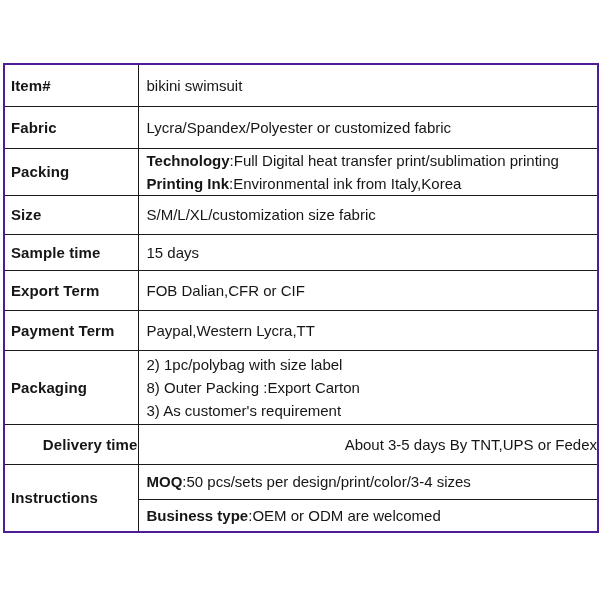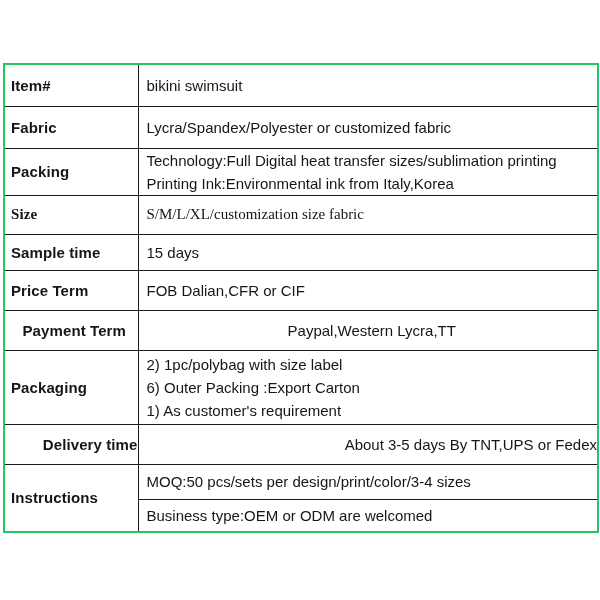--- a/index.html
+++ b/index.html
@@ -9,50 +9,50 @@
     font-family: "Liberation Sans", "DejaVu Sans", sans-serif;
     position: relative;
     overflow: hidden;
   }
   .spec-table {
     position: absolute;
     left: 3px; top: 63px;
     width: 594px;
     border-collapse: collapse;
     table-layout: fixed;
-    border: 2px solid #22c55e;
+    border: 2px solid #4c1d95;
   }
   .spec-table col.c-label { width: 134px; }
   .spec-table col.c-value { width: 460px; }
   .spec-table td {
     border: 1.5px solid #1a1a1a;
     vertical-align: middle;
     color: #161616;
     font-size: 15px;
     overflow: hidden;
     white-space: nowrap;
   }
   td.label {
     font-weight: bold;
     padding-left: 6px;
     letter-spacing: 0.1px;
   }
   td.value {
     padding-left: 8px;
   }
   td.value .line { line-height: 23px; white-space: nowrap; }
-  td.value b { font-weight: normal; }
+  td.value b { font-weight: bold; }
   
   tr.h42a { height: 42px; }
   tr.h42b { height: 42px; padding-left: 24px; }
   tr.h46  { height: 46px; }
-  tr.h39  { height: 39px; font-family: Liberation Serif, serif; }
+  tr.h39  { height: 39px; }
   tr.h36  { height: 36px; }
   tr.h40a { height: 40px; }
-  tr.h40b { height: 40px; text-align: center; }
+  tr.h40b { height: 40px; }
   tr.h74  { height: 74px; }
   tr.h40c { height: 40px; text-align: right; }
   tr.h35  { height: 35px; }
   tr.h33  { height: 33px; padding-left: 12px; }
 </style>
 </head>
 <body>
 
 <table class="spec-table">
   <colgroup>
@@ -67,51 +67,51 @@
   </tr>
 
   <tr class="h42b">
     <td class="label">Fabric</td>
     <td class="value">Lycra/Spandex/Polyester or customized fabric</td>
   </tr>
 
   <tr class="h46">
     <td class="label">Packing</td>
     <td class="value">
-      <div class="line"><b>Technology</b><span>:Full Digital heat transfer sizes/sublimation printing</span></div>
+      <div class="line"><b>Technology</b><span>:Full Digital heat transfer print/sublimation printing</span></div>
       <div class="line"><b>Printing Ink</b><span>:Environmental ink from Italy,Korea</span></div>
     </td>
   </tr>
 
   <tr class="h39">
     <td class="label">Size</td>
     <td class="value">S/M/L/XL/customization size fabric</td>
   </tr>
 
   <tr class="h36">
     <td class="label">Sample time</td>
     <td class="value">15 days</td>
   </tr>
 
   <tr class="h40a">
-    <td class="label">Price Term</td>
+    <td class="label">Export Term</td>
     <td class="value">FOB Dalian,CFR or CIF</td>
   </tr>
 
   <tr class="h40b">
     <td class="label">Payment Term</td>
     <td class="value">Paypal,Western Lycra,TT</td>
   </tr>
 
   <tr class="h74">
     <td class="label">Packaging</td>
     <td class="value">
       <div class="line">2) 1pc/polybag with size label</div>
-      <div class="line">6) Outer Packing :Export Carton</div>
-      <div class="line">1) As customer's requirement</div>
+      <div class="line">8) Outer Packing :Export Carton</div>
+      <div class="line">3) As customer's requirement</div>
     </td>
   </tr>
 
   <tr class="h40c">
     <td class="label">Delivery time</td>
     <td class="value">About 3-5 days By TNT,UPS or Fedex</td>
   </tr>
 
   <tr class="h35">
     <td class="label" rowspan="2">Instructions</td>

